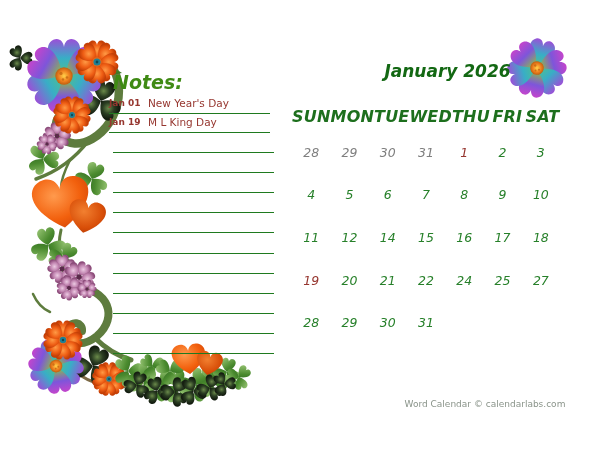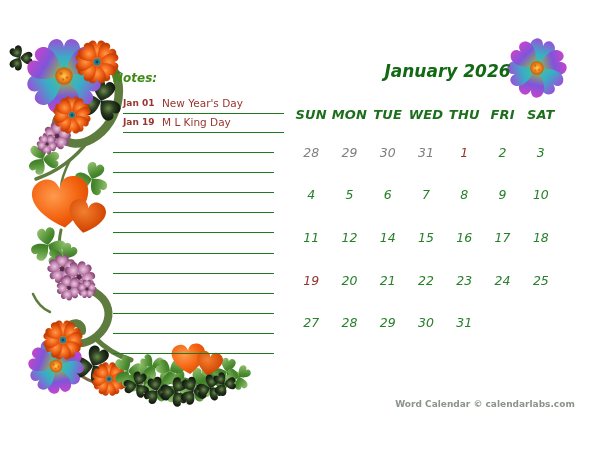--- a/index.html
+++ b/index.html
@@ -1,39 +1,39 @@
 <!DOCTYPE html>
 <html style="--title_green: #136813; --header_green: #1d6f1d; --day_green: #27802a; --holiday_red: #96362f; --prev_gray: #7f7f7f; --line_green: #1f7a1f; --notes_green: #3f8a14; --footer_gray: #8a948a;"><head>
 <meta charset="utf-8">
 <style>
   html,body{margin:0;padding:0;background:#fff;}
   .page{position:relative;width:600px;height:450px;background:#fff;overflow:hidden;
         font-family:"DejaVu Sans","Liberation Sans",sans-serif;}
   .decor{position:absolute;left:0;top:0;}
-  .notes-heading{position:absolute;left:113px;top:71px;font-size:12px;font-weight:bold;
+  .notes-heading{position:absolute;left:113px;top:71px;font-size:19px;font-weight:bold;
         font-style:italic;color:var(--notes_green);}
-  .holiday-list{position:absolute;left:123px;top:95px;width:161px;}
+  .holiday-list{position:absolute;left:109px;top:95px;width:161px;}
   .holiday-row{display:flex;height:18px;align-items:flex-start;border-bottom:1.4px solid var(--line_green);}
   .holiday-date{width:39px;font-size:9px;font-weight:bold;color:var(--holiday_red);padding-top:3px;}
   .holiday-name{font-size:10.5px;color:var(--holiday_red);padding-top:2px;}
   .note-lines{position:absolute;left:113px;top:133px;width:161px;}
   .note-line{height:19.1px;border-bottom:1.4px solid var(--line_green);}
   .month-title{position:absolute;left:335px;top:61px;width:225px;text-align:center;
         font-size:17px;font-weight:bold;font-style:italic;color:var(--title_green);}
   .cal{position:absolute;left:292px;top:107px;width:268px;}
   .cal-head{display:grid;grid-template-columns:repeat(7,1fr);height:24px;}
-  .cal-head .dow{text-align:center;font-size:13px;font-weight:bold;font-style:italic;
+  .cal-head .dow{text-align:center;font-size:16px;font-weight:bold;font-style:italic;
         color:var(--header_green);letter-spacing:.2px;}
   .cal-grid{display:grid;grid-template-columns:repeat(7,1fr);grid-auto-rows:42.6px;}
   .day{display:flex;align-items:center;justify-content:center;font-size:12.5px;
         font-weight:normal;font-style:italic;color:var(--day_green);}
   .day.prev{color:var(--prev_gray);}
   .day.holiday{color:var(--holiday_red);}
   .footer{position:absolute;left:380px;top:399px;width:210px;text-align:center;
-        font-size:9px;color:var(--footer_gray);font-weight:bold;}
+        font-size:9px;color:var(--footer_gray);}
 </style>
 </head>
 <body>
 
 <div class="page">
 
   <svg class="decor" width="600" height="450" viewBox="0 0 600 450">
     <defs>
       <path id="heartP" d="M0,7 C-9,1 -10.5,-6.5 -5.5,-8.8 C-2.5,-10 -0.4,-8 0,-5.5 C0.4,-8 2.5,-10 5.5,-8.8 C10.5,-6.5 9,1 0,7 Z"></path>
       <linearGradient id="pg1" x1="0" y1="1" x2="0" y2="0">
@@ -254,21 +254,20 @@
         <div class="day normal">12</div>
         <div class="day normal">14</div>
         <div class="day normal">15</div>
         <div class="day normal">16</div>
         <div class="day normal">17</div>
         <div class="day normal">18</div>
         <div class="day holiday">19</div>
         <div class="day normal">20</div>
         <div class="day normal">21</div>
         <div class="day normal">22</div>
-        <div class="day normal">23</div>
         <div class="day normal">24</div>
         <div class="day normal">25</div>
         <div class="day normal">27</div>
         <div class="day normal">28</div>
         <div class="day normal">29</div>
         <div class="day normal">30</div>
         <div class="day normal">31</div>
       </div>
   </div>
 

